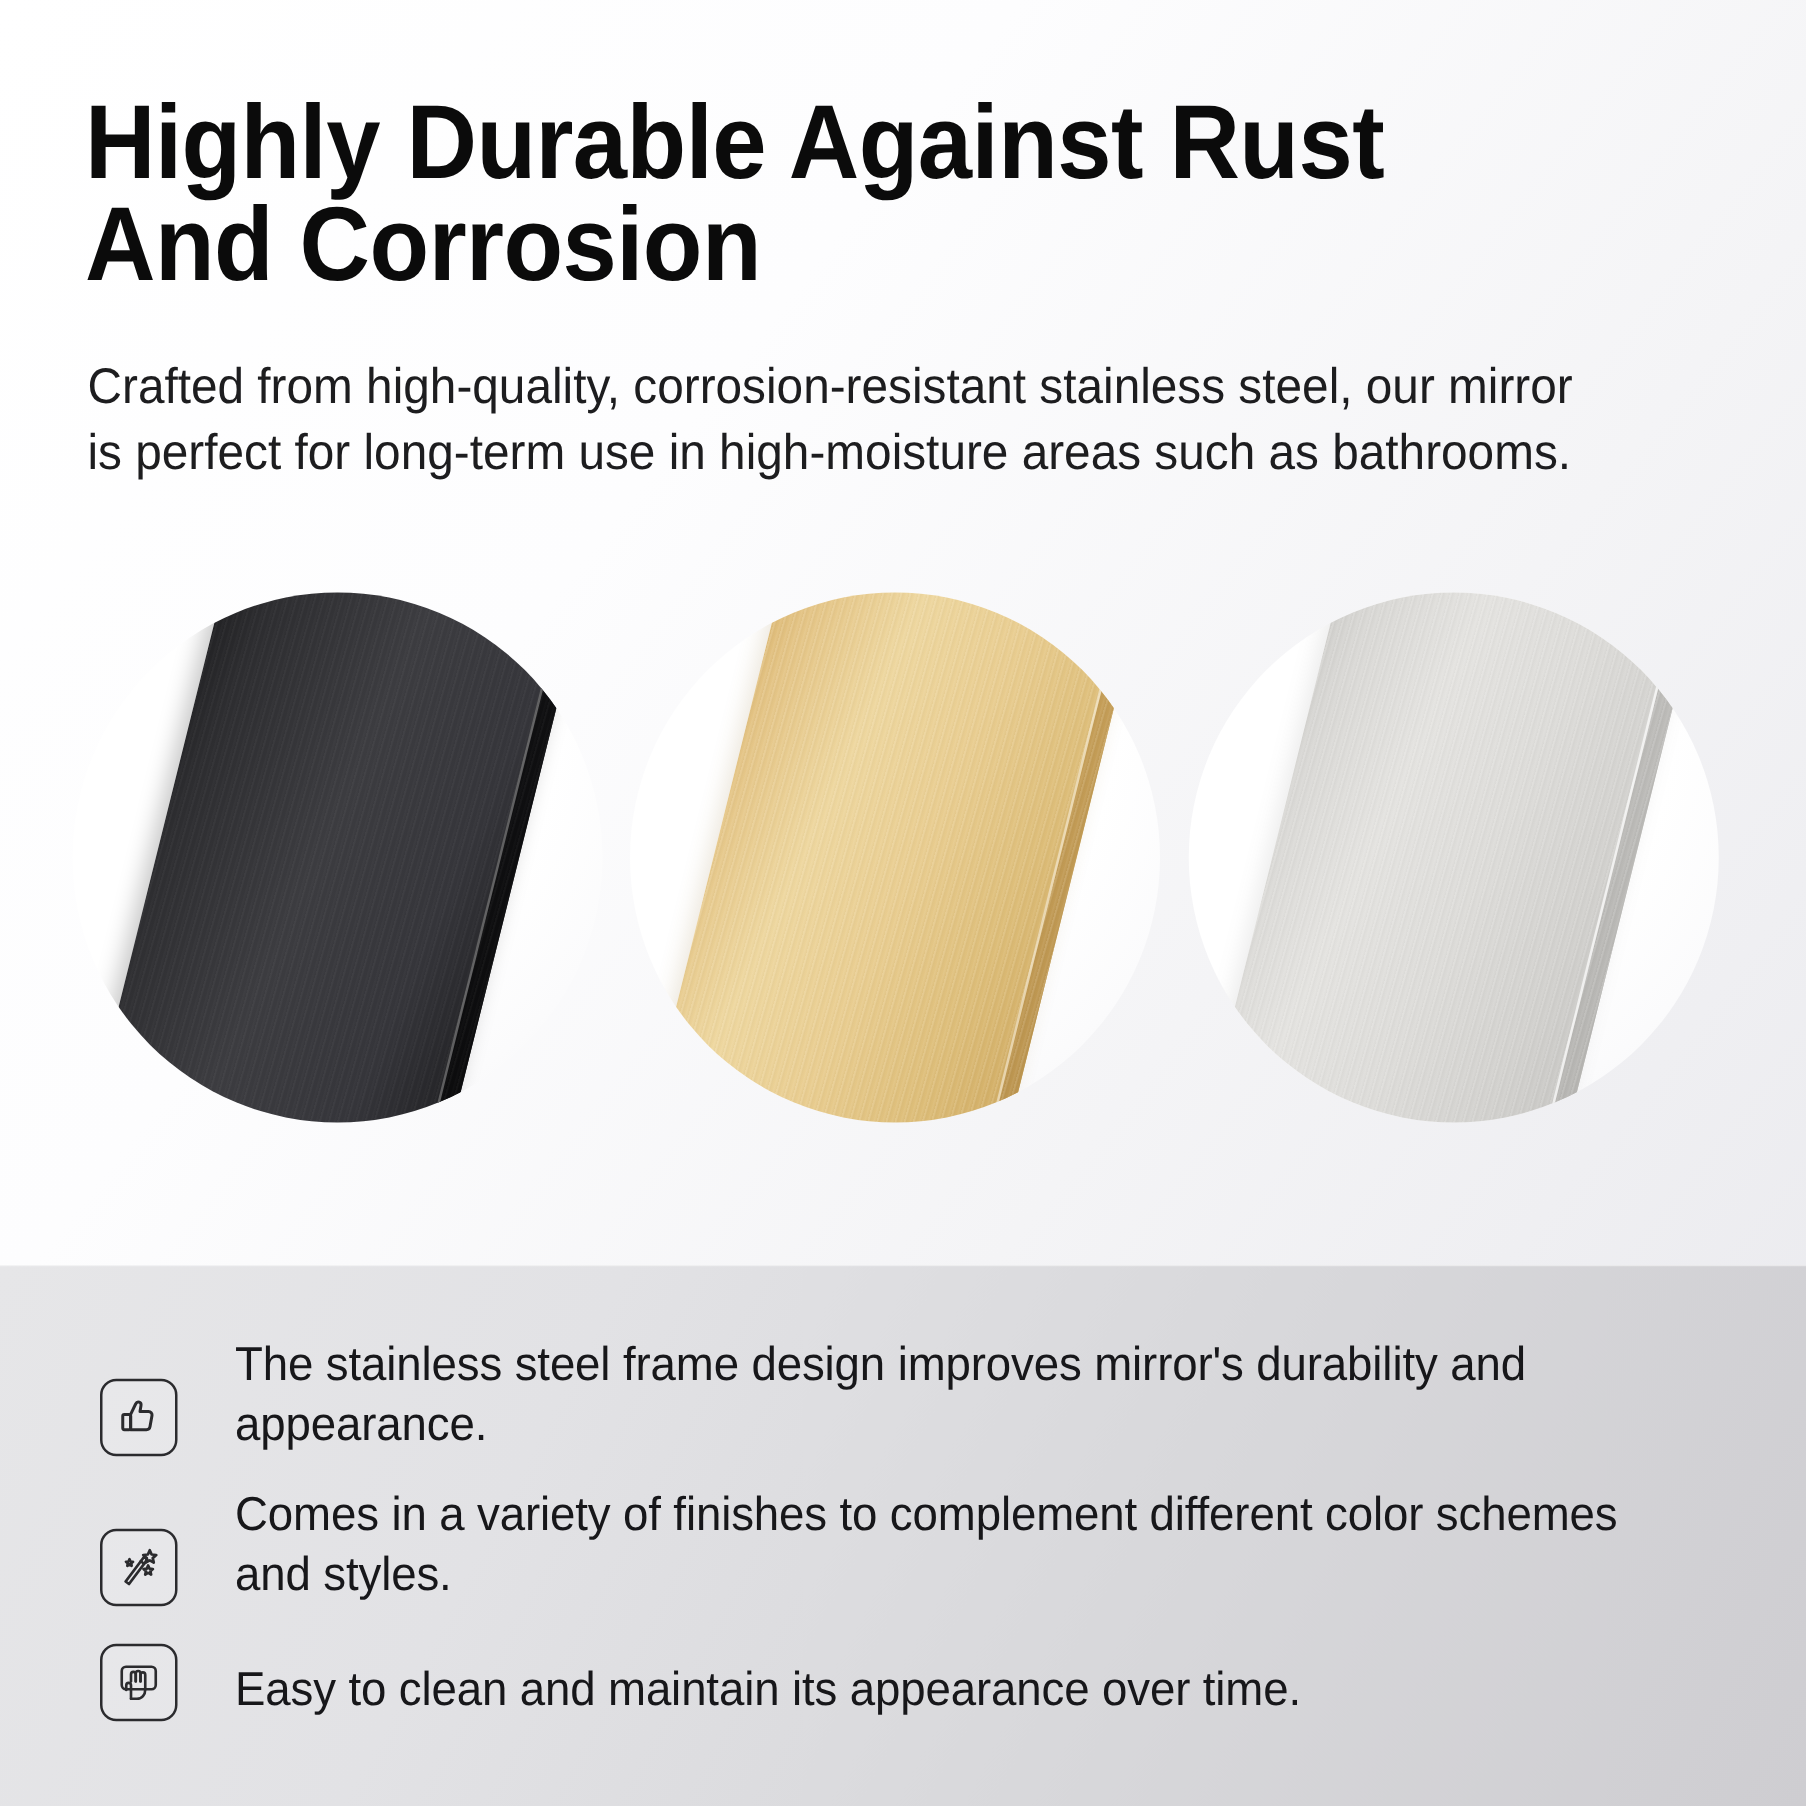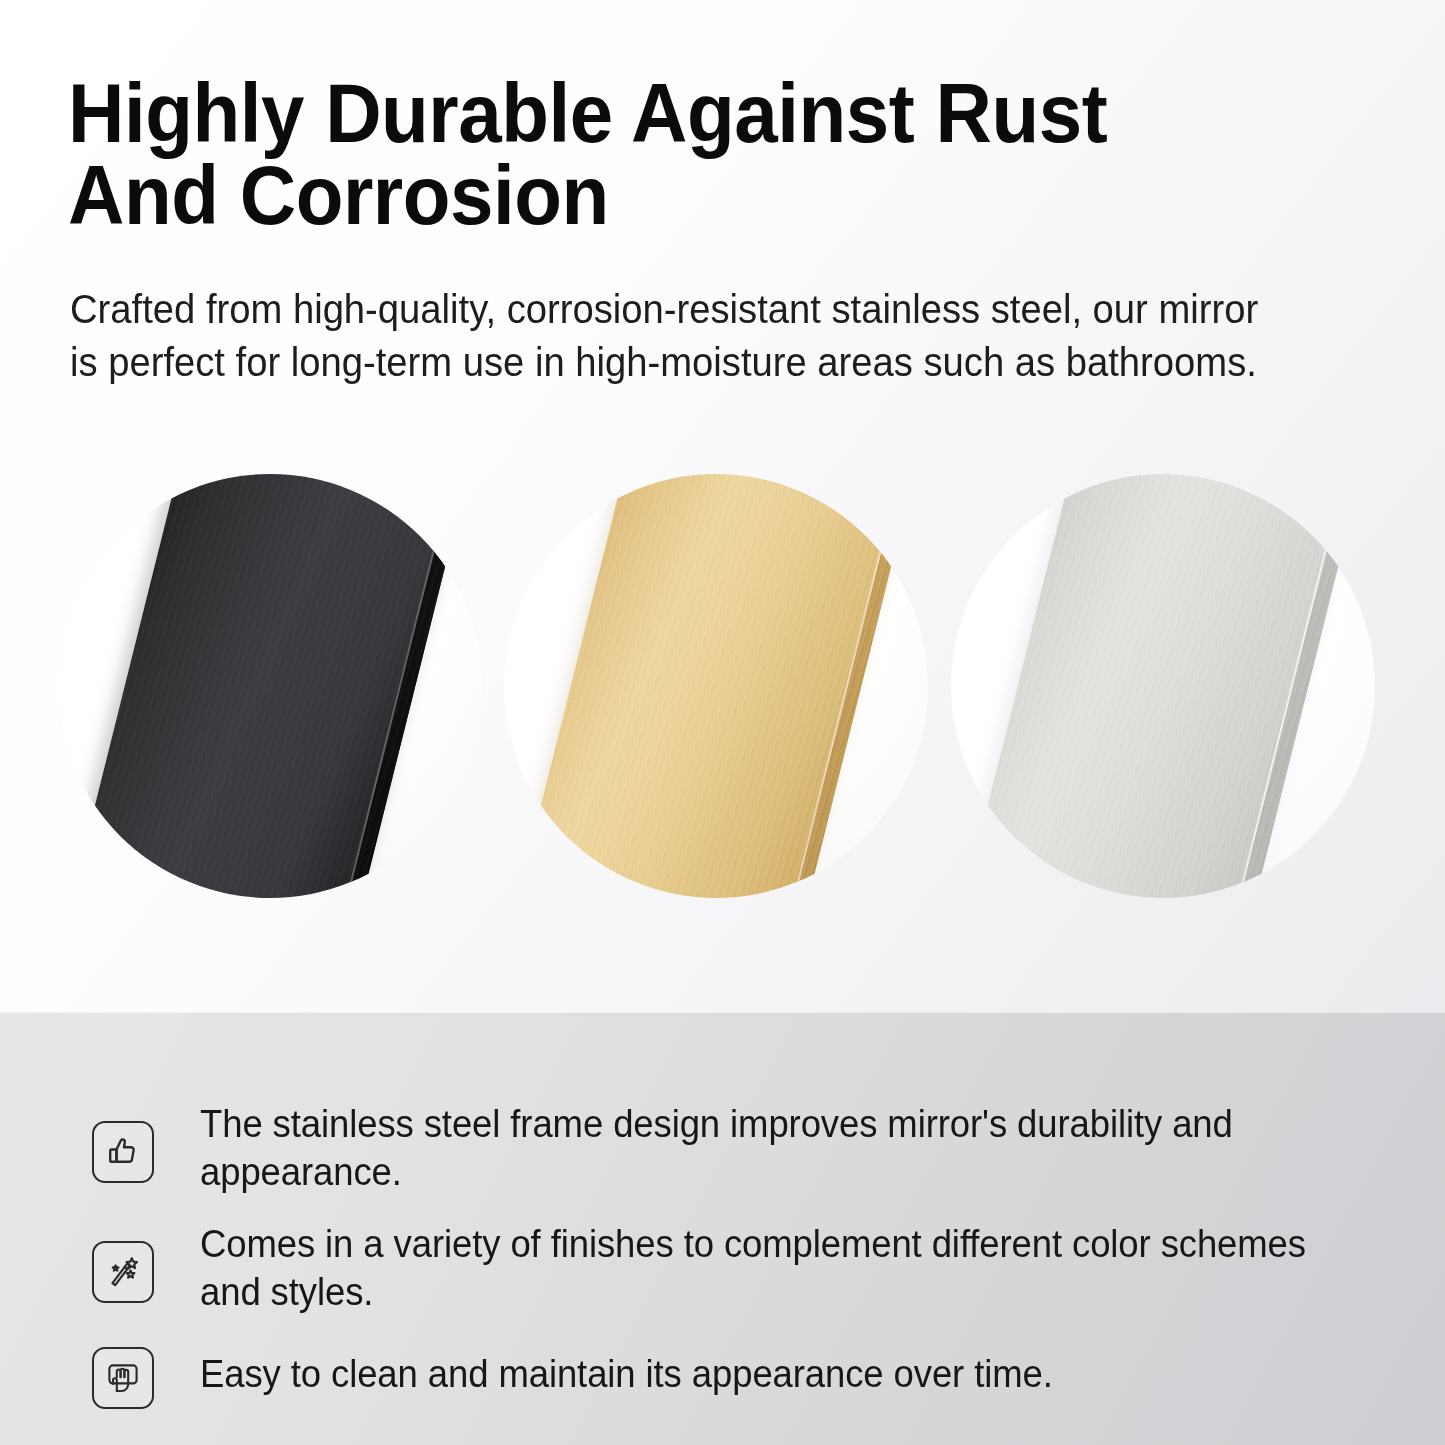--- a/index.html
+++ b/index.html
@@ -146,25 +146,24 @@
   .features {
     position:absolute;
     left:0; top:1012px; right:0; bottom:0;
     background:
       linear-gradient(118deg, #e6e6e8 0%, #e2e2e5 30%, #d8d8db 62%, #cecdd1 100%);
     border-top:1px solid rgba(255,255,255,0.55);
   }
 
   .feature-row {
     position:absolute;
-    left:92px;
+    left:80px;
     display:flex;
-    align-items:center;
+    align-items:flex-end;
     width:1310px;
-    margin-top:32px;
   }
   .feature-row.r1 { top:56px; }
   .feature-row.r2 { top:176px; }
   .feature-row.r3 { top:296px; }
 
   .icon-box {
     flex:0 0 auto;
     width:62px; height:62px;
     border:2.5px solid #2b2b2e;
     border-radius:13px;

